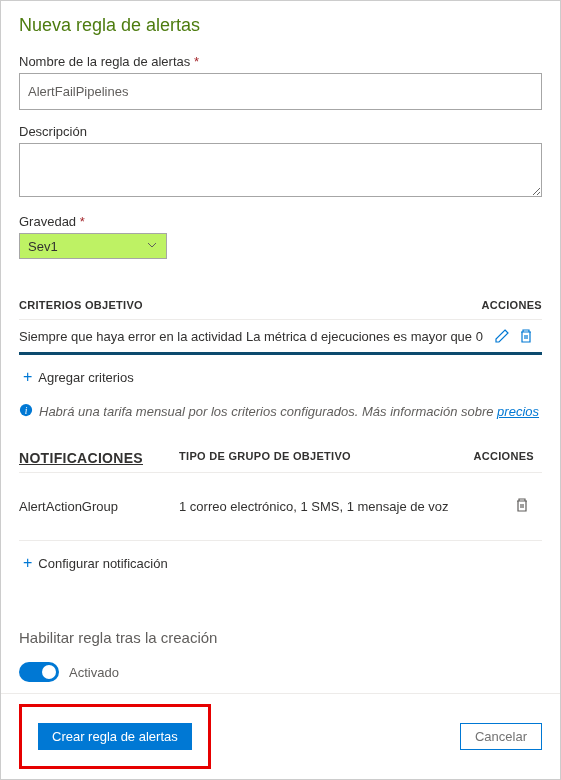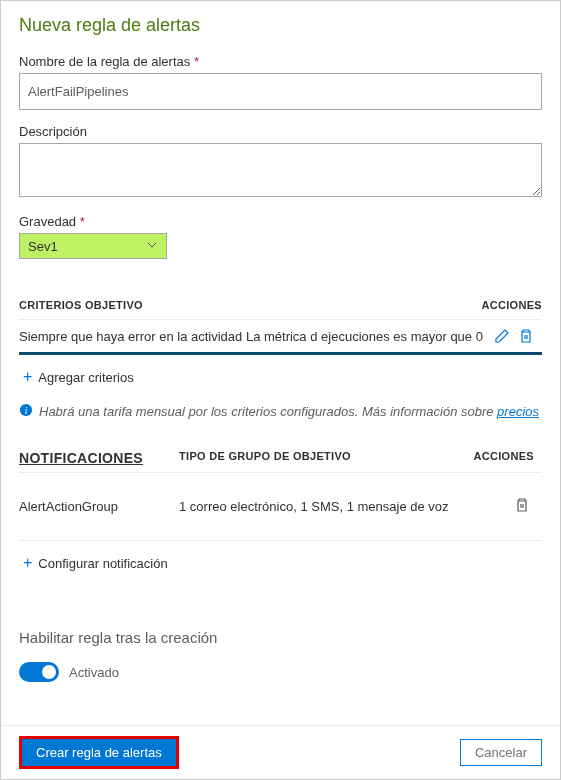--- a/index.html
+++ b/index.html
@@ -234,21 +234,21 @@
     }
     .footer {
       border-top: 1px solid #edebe9;
       padding: 10px 18px;
       display: flex;
       justify-content: space-between;
       align-items: center;
     }
     .btn-primary-wrap {
       border: 3px solid #e60000;
-      padding: 0;
+      padding: 16px;
       display: inline-block;
     }
     .btn-primary {
       background: #0078d4;
       color: #fff;
       border: none;
       padding: 6px 14px;
       font-size: 13px;
       font-family: inherit;
       cursor: pointer;

